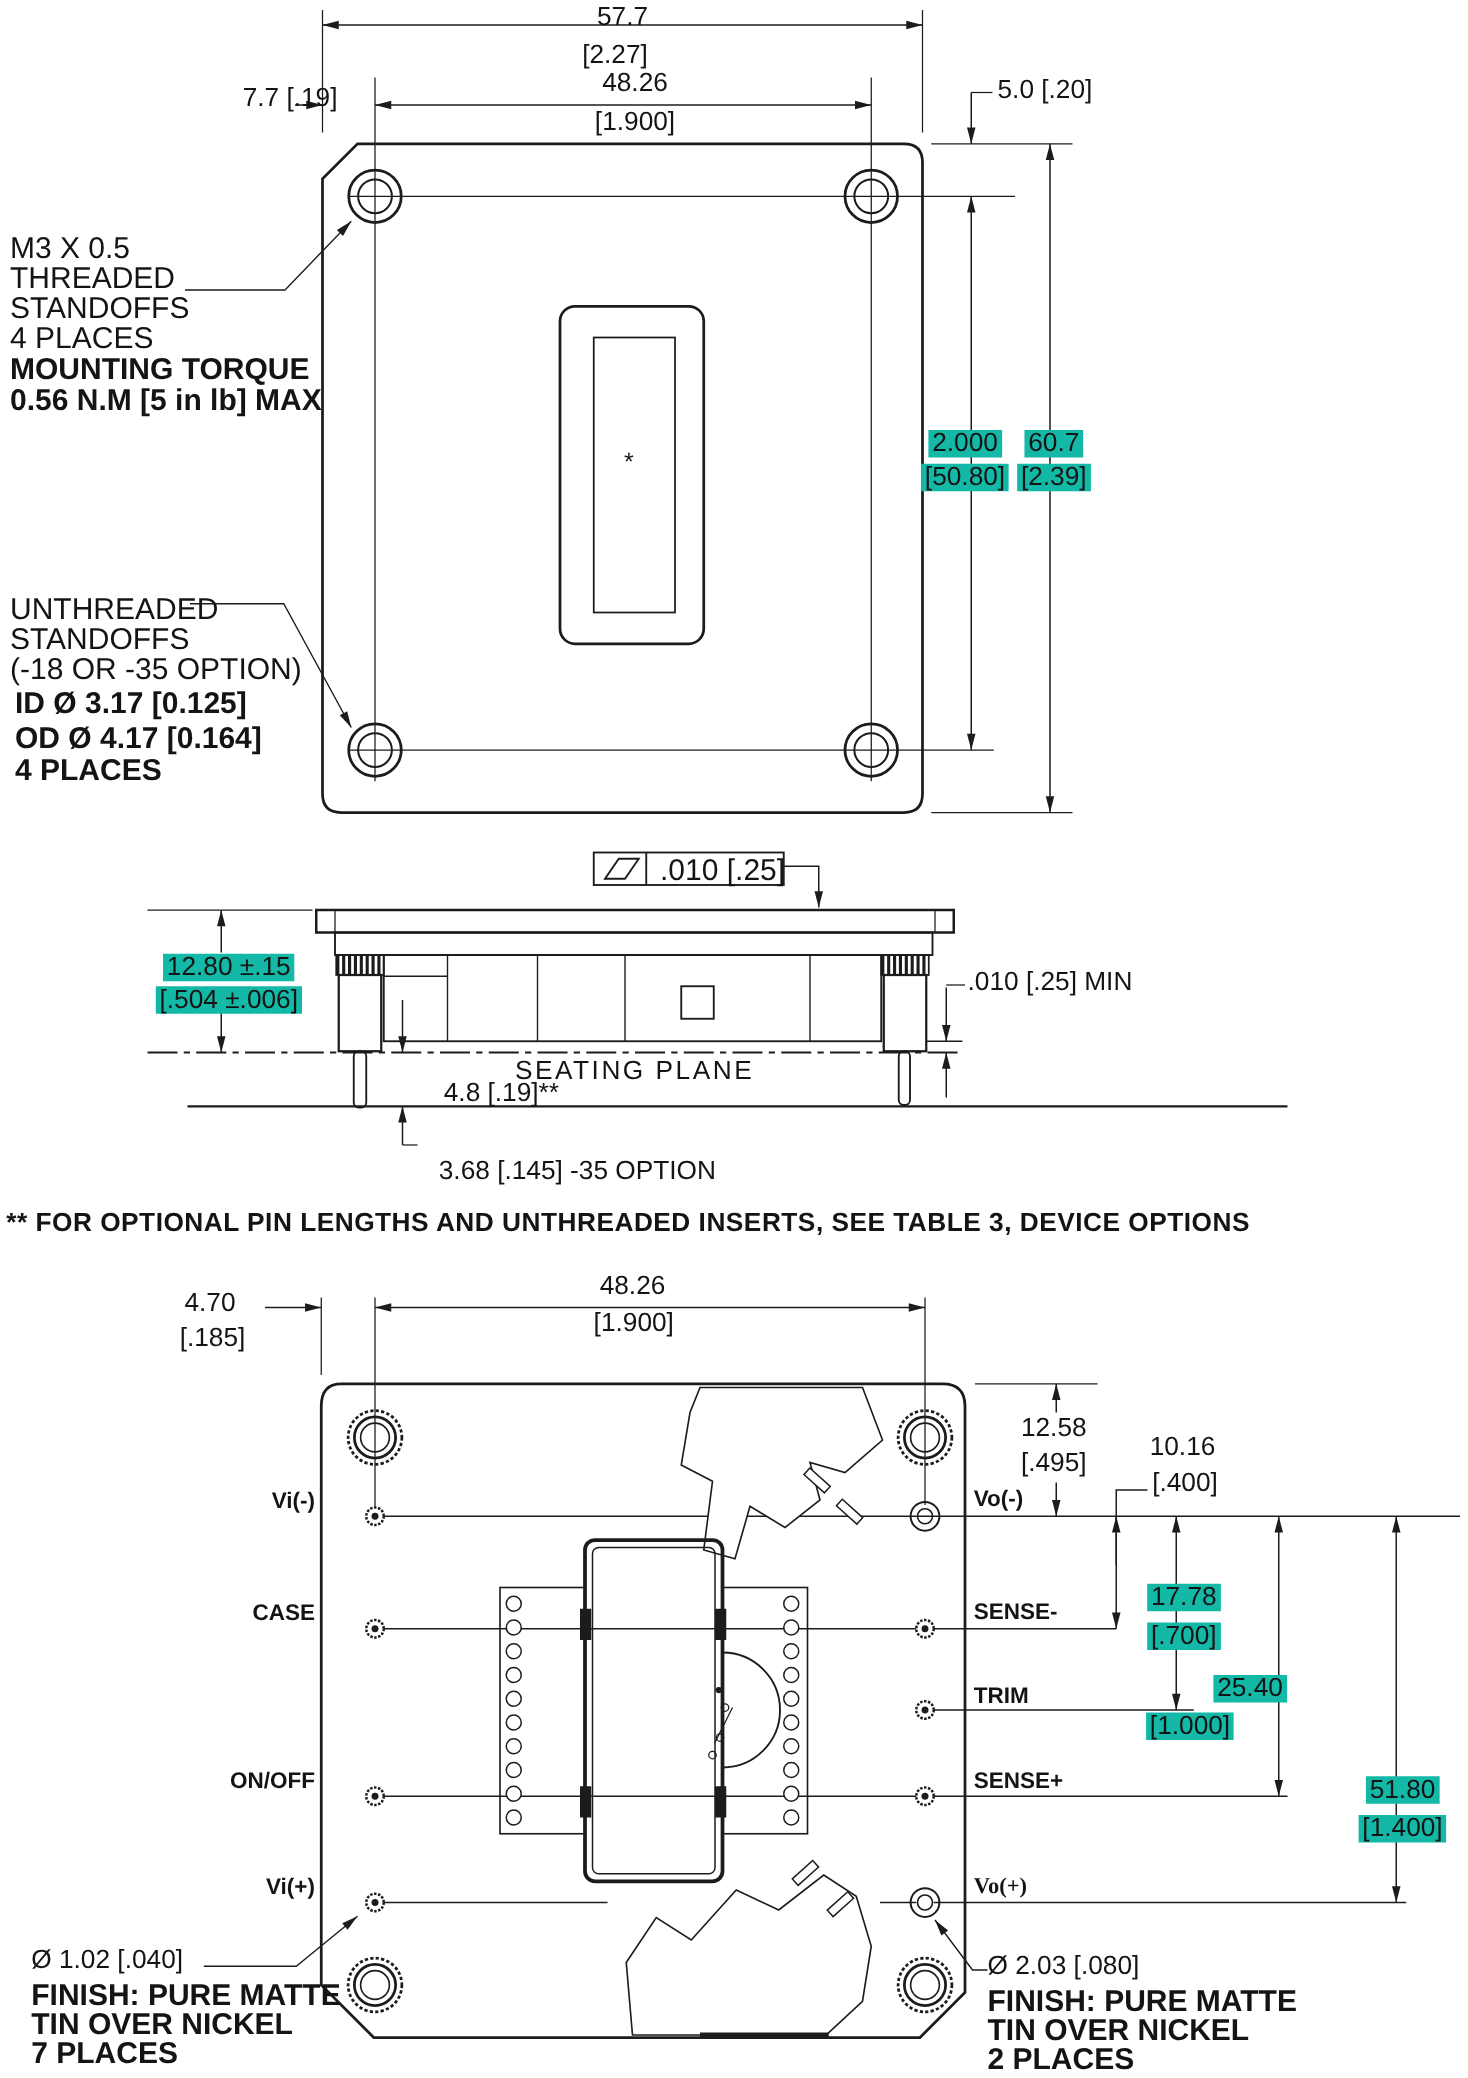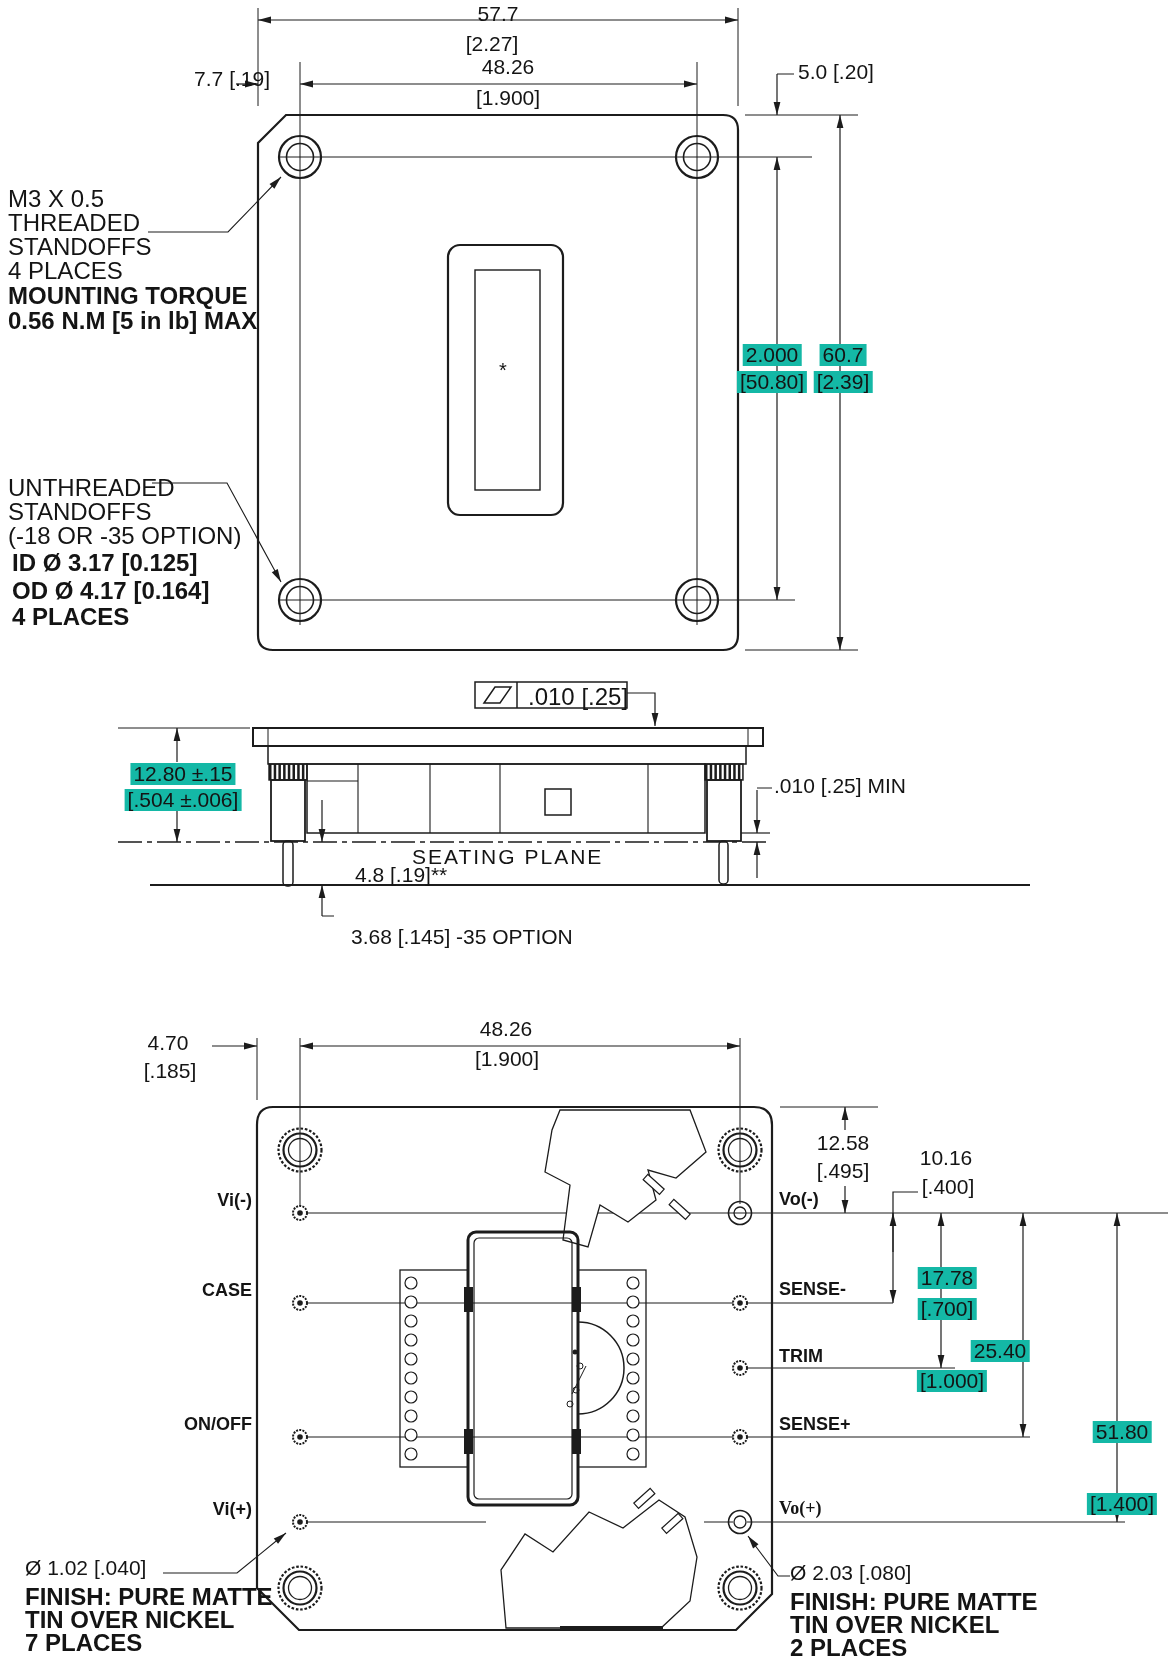--- a/index.html
+++ b/index.html
@@ -245,20 +245,21 @@
   <span class="lbl s20 b" style="left:12px;top:578px;">OD Ø 4.17 [0.164]</span>
   <span class="lbl s20 b" style="left:12px;top:604px;">4 PLACES</span>
 
   <span class="lbl s20" style="left:528px;top:684px;">.010  [.25]</span>
   <span class="lbl c wb" style="left:183px;top:763px;">12.80 ±.15</span>
   <span class="lbl c wb" style="left:183px;top:789px;">[.504 ±.006]</span>
   <span class="lbl" style="left:774px;top:775px;">.010 [.25] MIN</span>
   <span class="lbl ls" style="left:412px;top:846px;">SEATING  PLANE</span>
   <span class="lbl" style="left:339px;top:864px;margin-left:16px;">4.8 [.19]**</span>
   <span class="lbl" style="left:351px;top:926px;">3.68 [.145] -35 OPTION</span>
+  <span class="lbl fn" style="left:5px;top:968px;">** FOR OPTIONAL PIN LENGTHS AND UNTHREADED INSERTS, SEE TABLE 3, DEVICE OPTIONS</span>
 
   <span class="lbl c" style="left:168px;top:1032px;">4.70</span>
   <span class="lbl c" style="left:170px;top:1060px;">[.185]</span>
   <span class="lbl c" style="left:506px;top:1018px;">48.26</span>
   <span class="lbl c" style="left:507px;top:1048px;">[1.900]</span>
 
   <span class="lbl s18 rt" style="left:100px;top:1191px;">Vi(-)</span>
   <span class="lbl s18 rt" style="left:100px;top:1281px;">CASE</span>
   <span class="lbl s18 rt" style="left:100px;top:1415px;">ON/OFF</span>
   <span class="lbl s18 rt" style="left:100px;top:1500px;">Vi(+)</span>
@@ -271,21 +272,21 @@
 
   <span class="lbl c" style="left:843px;top:1132px;">12.58</span>
   <span class="lbl c" style="left:843px;top:1160px;">[.495]</span>
   <span class="lbl c" style="left:946px;top:1147px;">10.16</span>
   <span class="lbl c" style="left:948px;top:1176px;">[.400]</span>
   <span class="lbl c wb" style="left:947px;top:1267px;">17.78</span>
   <span class="lbl c wb" style="left:947px;top:1298px;">[.700]</span>
   <span class="lbl c wb" style="left:1000px;top:1340px;">25.40</span>
   <span class="lbl c wb" style="left:952px;top:1370px;">[1.000]</span>
   <span class="lbl c wb" style="left:1122px;top:1421px;">51.80</span>
-  <span class="lbl c wb" style="left:1122px;top:1452px;margin-top:41px;">[1.400]</span>
+  <span class="lbl c wb" style="left:1122px;top:1452px;">[1.400]</span>
 
   <span class="lbl" style="left:25px;top:1557px;">Ø 1.02 [.040]</span>
   <span class="lbl s20 b" style="left:25px;top:1584px;">FINISH: PURE MATTE</span>
   <span class="lbl s20 b" style="left:25px;top:1607px;">TIN OVER NICKEL</span>
   <span class="lbl s20 b" style="left:25px;top:1630px;">7 PLACES</span>
 
   <span class="lbl" style="left:790px;top:1562px;">Ø 2.03 [.080]</span>
   <span class="lbl s20 b" style="left:790px;top:1589px;">FINISH: PURE MATTE</span>
   <span class="lbl s20 b" style="left:790px;top:1612px;">TIN OVER NICKEL</span>
   <span class="lbl s20 b" style="left:790px;top:1635px;">2 PLACES</span>

